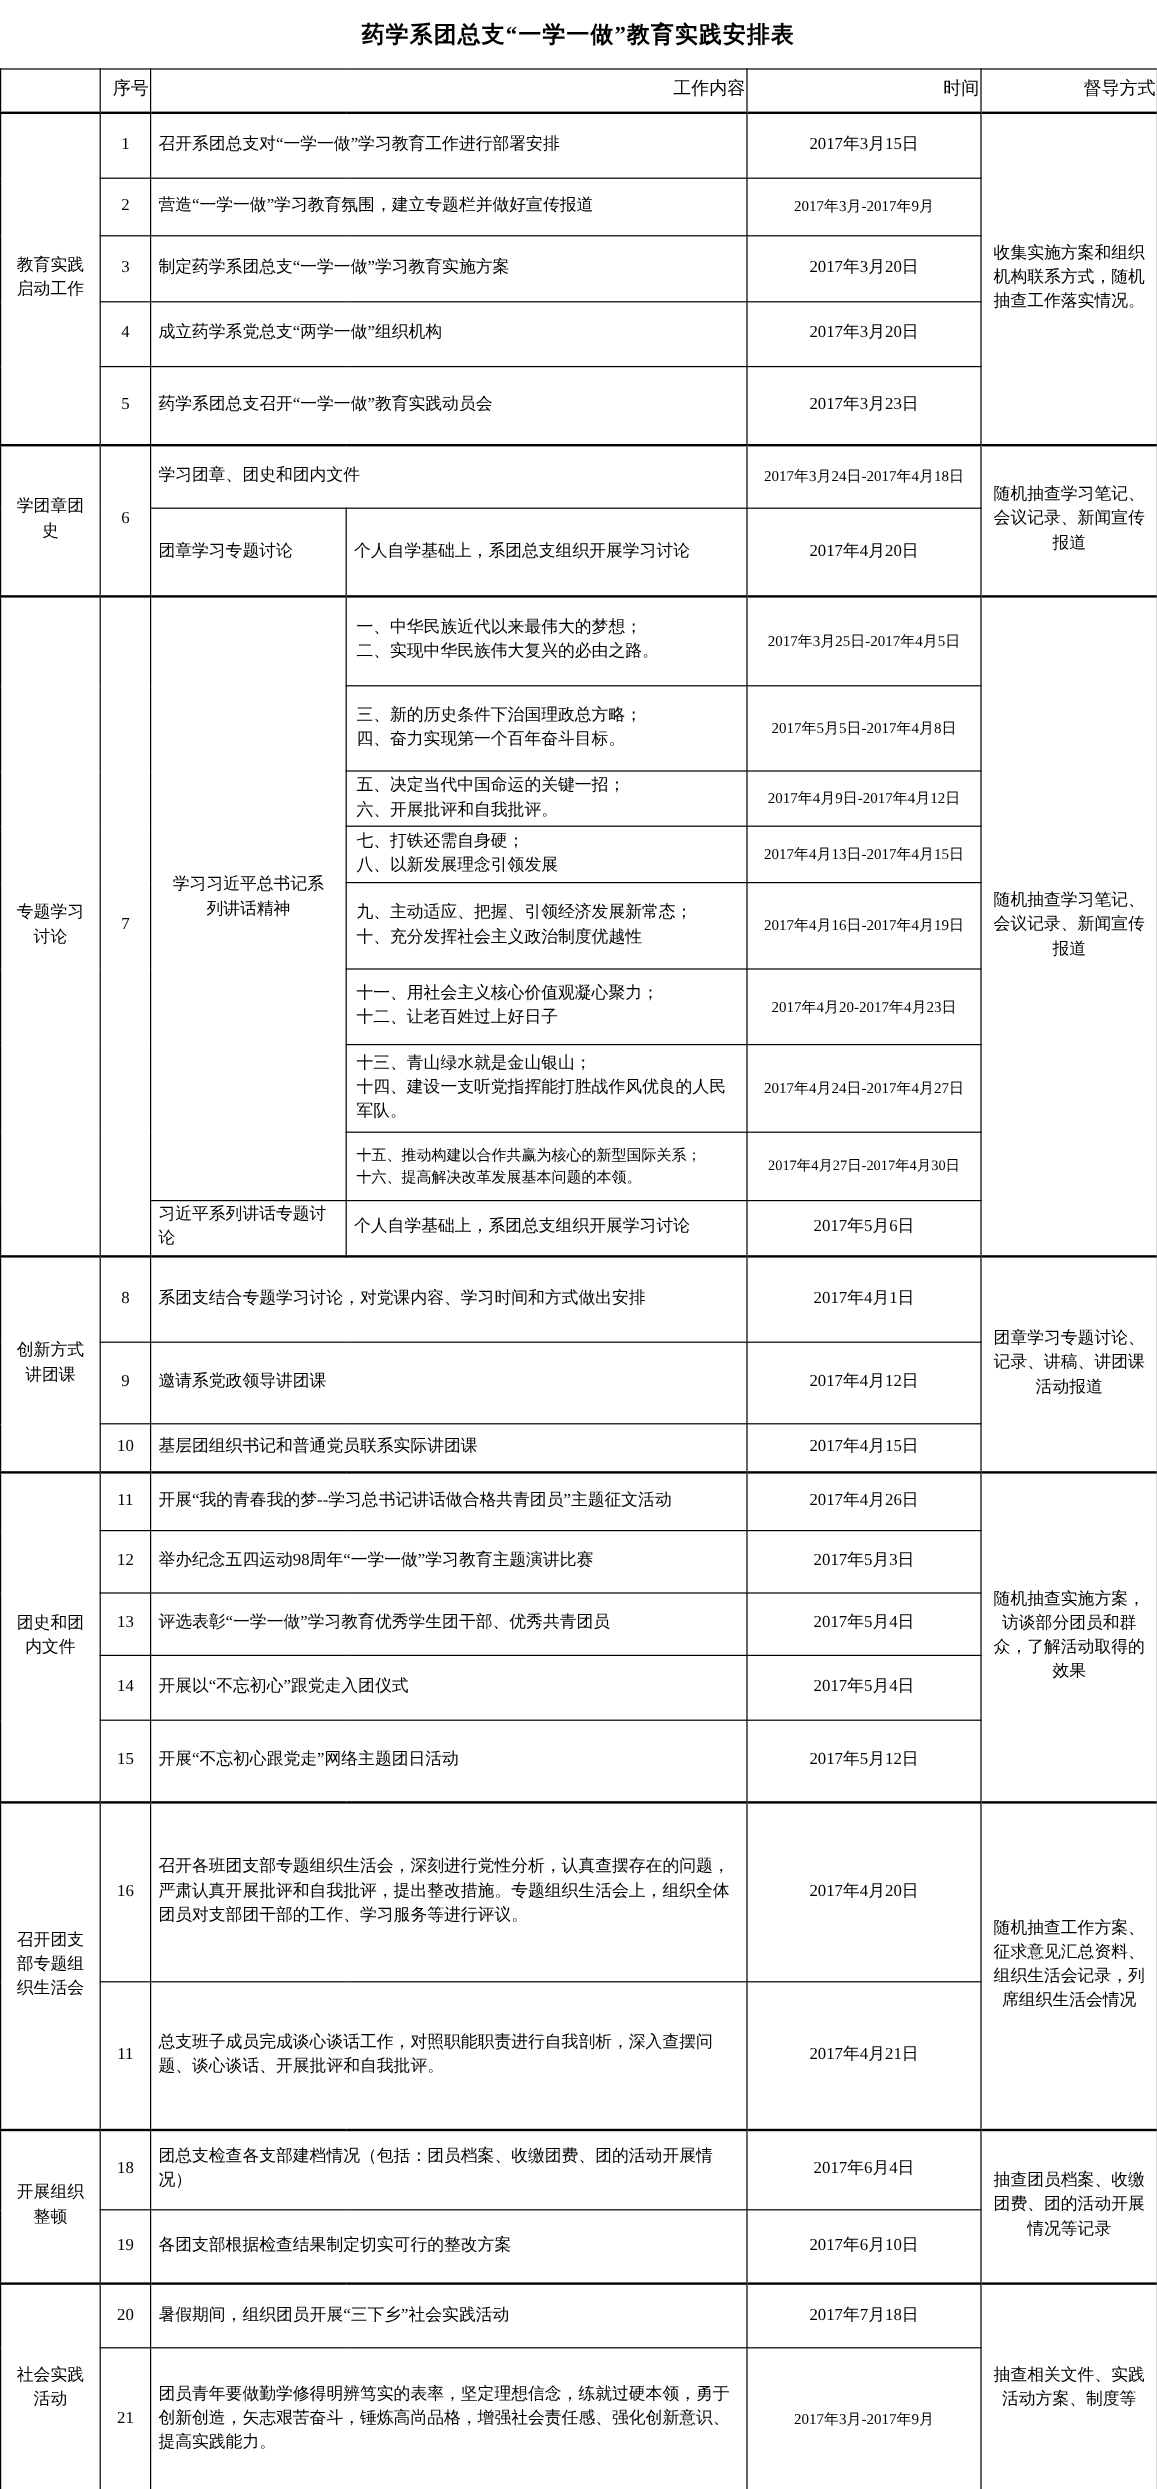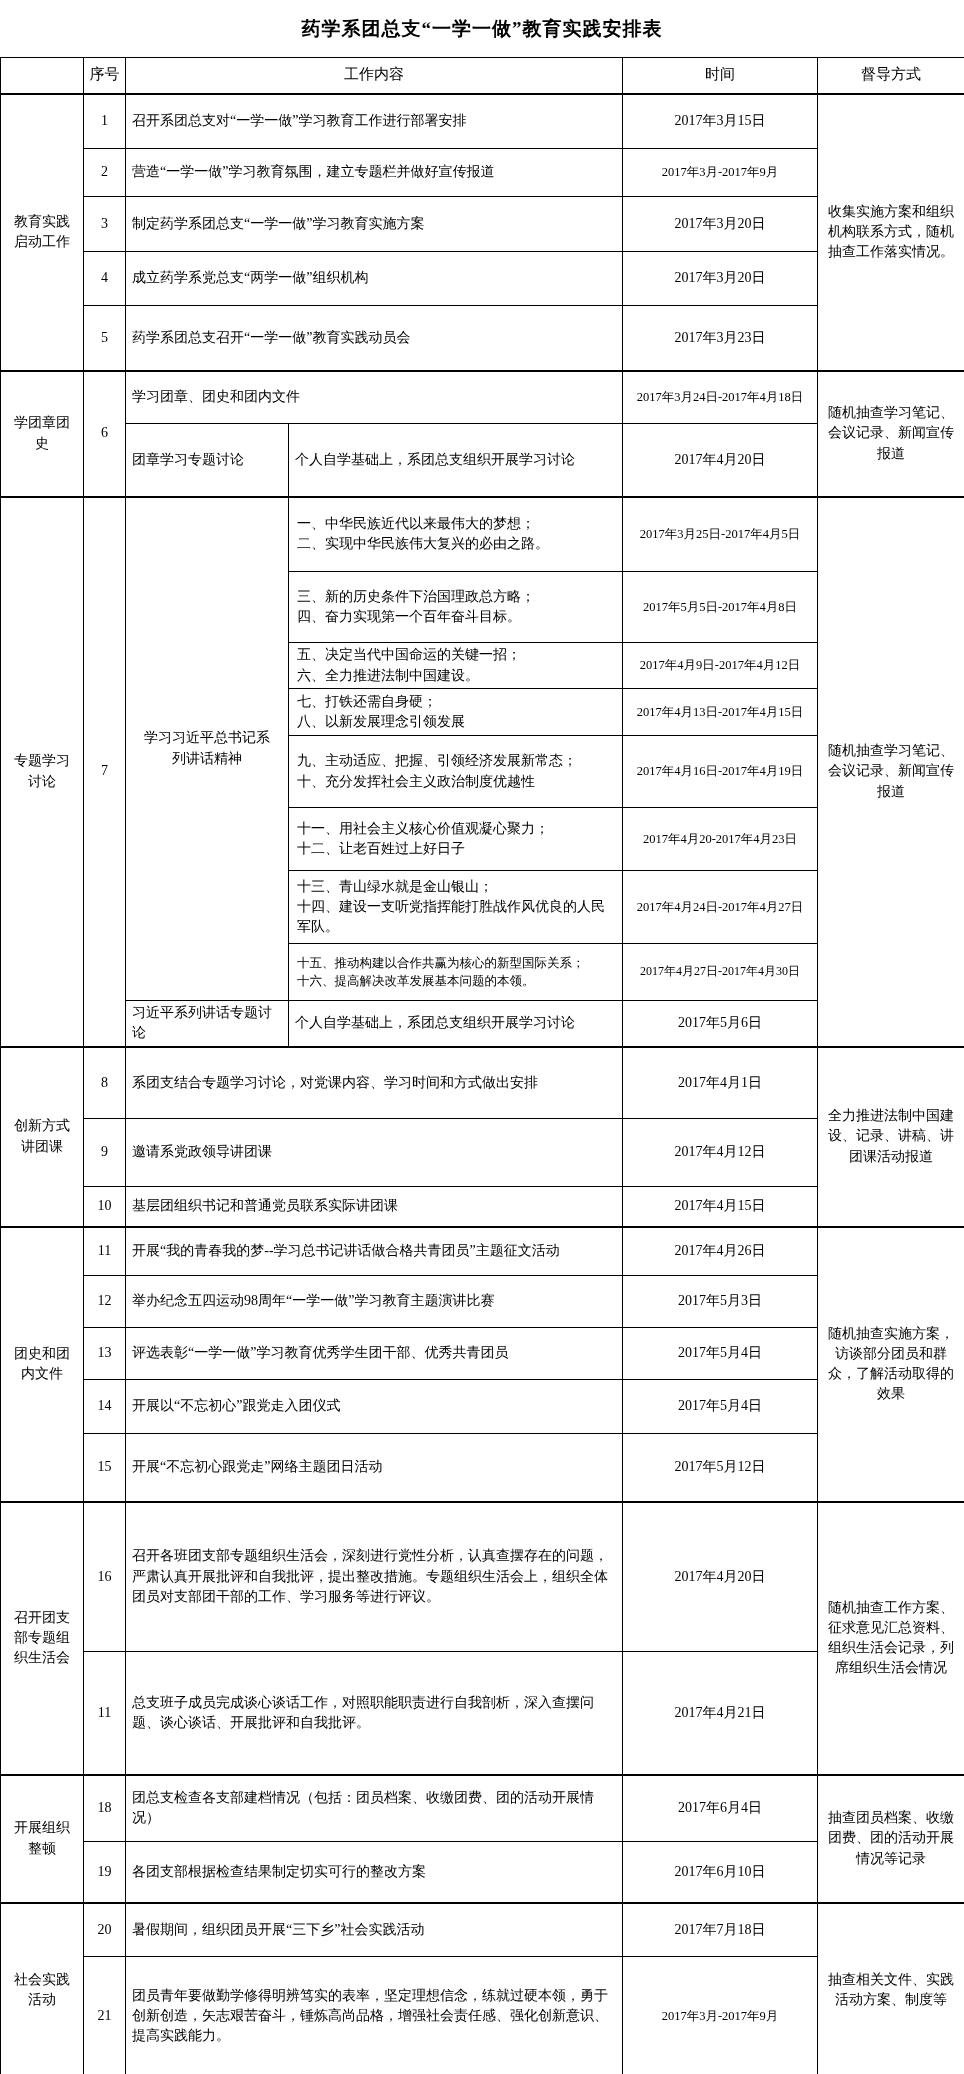--- a/index.html
+++ b/index.html
@@ -4,21 +4,21 @@
 <style>
   html,body { margin:0; padding:0; background:#fff; }
   .page { width:964px; color:#000; font-family:"Liberation Serif","DejaVu Serif",serif; }
   .doc-title { height:57px; display:flex; align-items:center; justify-content:center;
                font-weight:bold; font-size:19px; letter-spacing:1px; }
   table.sched { border-collapse:collapse; table-layout:fixed; width:964px; }
   table.sched th, table.sched td {
     border:1px solid #000; vertical-align:middle; font-weight:normal;
     line-height:1.45; word-break:break-all; overflow:hidden;
   }
-  thead th { font-size:15px; text-align:center; border-top:2px solid #000; border-bottom:2px solid #000; }
+  thead th { font-size:15px; text-align:right; border-top:2px solid #000; border-bottom:2px solid #000; }
   td.cat   { text-align:center; font-size:14px; padding:14px 9px; }
   td.idx   { text-align:center; font-size:14px; }
   td.content { text-align:left; font-size:14px; padding:2px 12px 2px 6px; }
   td.content.center { text-align:left; padding:2px 6px; }
   td.sub-label { text-align:left; font-size:14px; padding:2px 12px 2px 6px; }
   td.group { text-align:center; font-size:14px; padding:2px 12px; }
   td.topic { text-align:left; font-size:14px; padding:2px 4px 2px 8px; }
   td.topic.compact { font-size:12.5px; }
   td.time  { text-align:center; font-size:14px; padding:2px 2px; }
   td.time.range { font-size:12.5px; }
@@ -104,21 +104,21 @@
         <tr style="height: 71px;">
           <td class="topic">
             <div class="topic-line">三、新的历史条件下治国理政总方略；</div>
             <div class="topic-line">四、奋力实现第一个百年奋斗目标。</div>
           </td>
           <td class="time range">2017年5月5日-2017年4月8日</td>
         </tr>
         <tr style="height: 46px; margin-left: 28px;">
           <td class="topic">
             <div class="topic-line">五、决定当代中国命运的关键一招；</div>
-            <div class="topic-line">六、全力推进法制中国建设。</div>
+            <div class="topic-line">六、开展批评和自我批评。</div>
           </td>
           <td class="time range">2017年4月9日-2017年4月12日</td>
         </tr>
         <tr style="height: 47px;">
           <td class="topic">
             <div class="topic-line">七、打铁还需自身硬；</div>
             <div class="topic-line">八、以新发展理念引领发展</div>
           </td>
           <td class="time range">2017年4月13日-2017年4月15日</td>
         </tr>
@@ -153,21 +153,21 @@
         <tr style="height: 40px;">
           <td class="sub-label">习近平系列讲话专题讨论</td>
           <td class="content">个人自学基础上，系团总支组织开展学习讨论</td>
           <td class="time">2017年5月6日</td>
         </tr>
         <tr class="sec-start" style="height: 72px;">
           <td class="cat" rowspan="3">创新方式讲团课</td>
           <td class="idx">8</td>
           <td class="content" colspan="2">系团支结合专题学习讨论，对党课内容、学习时间和方式做出安排</td>
           <td class="time">2017年4月1日</td>
-          <td class="sup" rowspan="3">全力推进法制中国建设、记录、讲稿、讲团课活动报道</td>
+          <td class="sup" rowspan="3">团章学习专题讨论、记录、讲稿、讲团课活动报道</td>
         </tr>
         <tr style="height: 68px;">
           <td class="idx">9</td>
           <td class="content" colspan="2">邀请系党政领导讲团课</td>
           <td class="time">2017年4月12日</td>
         </tr>
         <tr style="height: 40px;">
           <td class="idx">10</td>
           <td class="content" colspan="2">基层团组织书记和普通党员联系实际讲团课</td>
           <td class="time">2017年4月15日</td>

